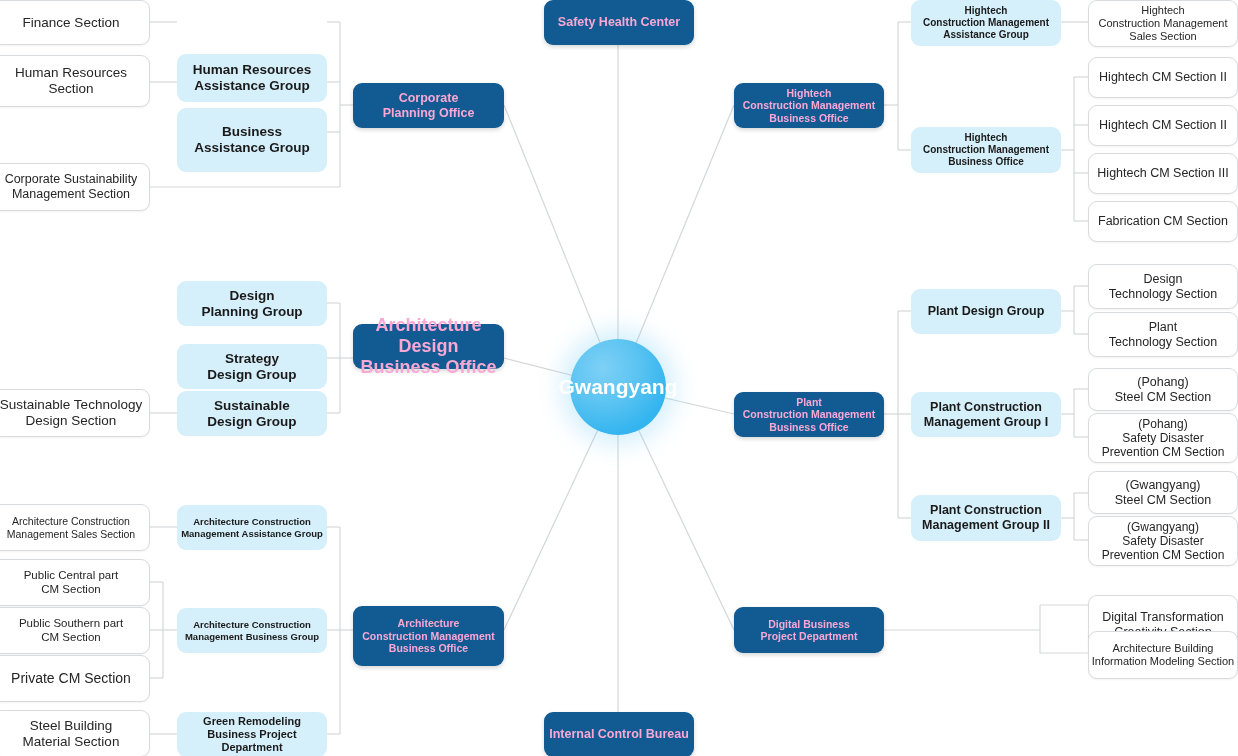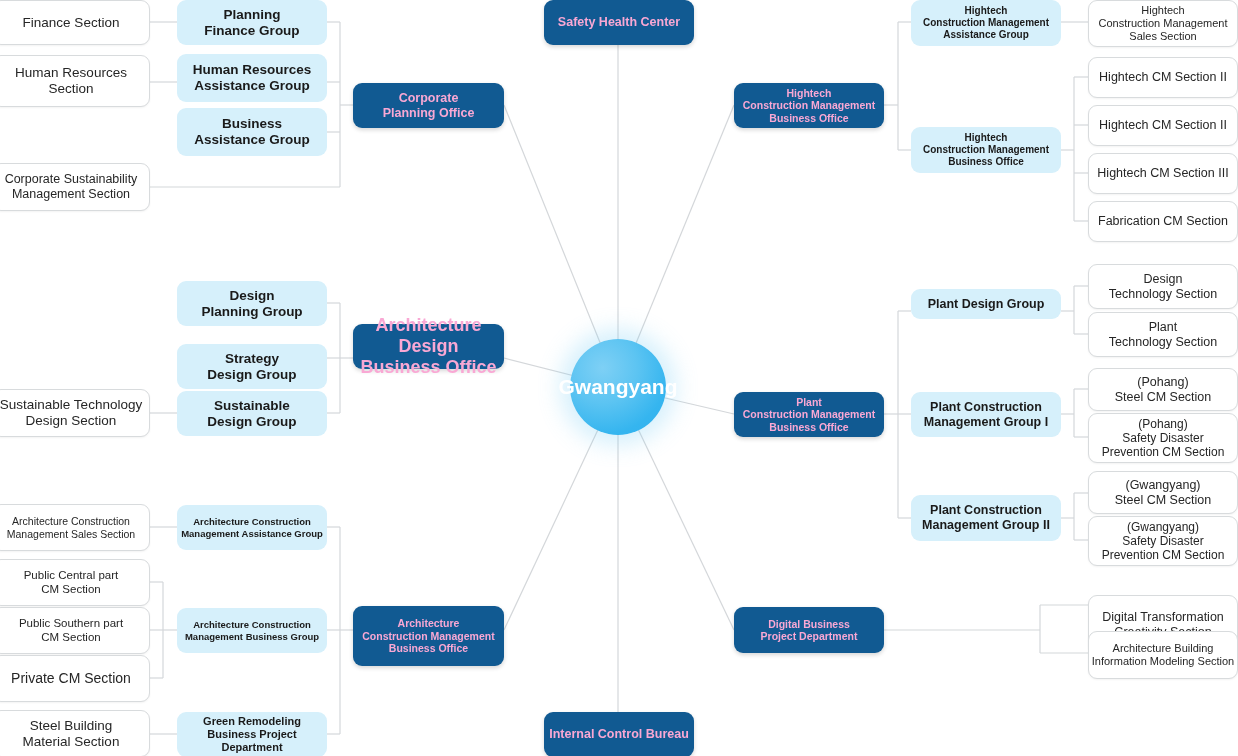--- a/index.html
+++ b/index.html
@@ -179,27 +179,25 @@
 Construction Management
 Business Office</div>
 
   <div class="node n-office" style="left:734px; top:392px; width:150px; height:45px; font-size:10.5px;">Plant
 Construction Management
 Business Office</div>
 
   <div class="node n-office" style="left:734px; top:607px; width:150px; height:46px; font-size:10.5px;">Digital Business
 Project Department</div>
 
-  <div class="node n-group" style="left:177px; top:0px; width:150px; height:45px; font-size:13.5px;">Planning
-Finance Group</div>
 
   <div class="node n-group" style="left:177px; top:54px; width:150px; height:48px; font-size:13.5px;">Human Resources
 Assistance Group</div>
 
-  <div class="node n-group" style="left:177px; top:108px; width:150px; height:48px; font-size:13.5px;">Business
+  <div class="node n-group" style="left:177px; top:108px; width:150px; height:64px; font-size:13.5px;">Business
 Assistance Group</div>
 
   <div class="node n-group" style="left:177px; top:281px; width:150px; height:45px; font-size:13.5px;">Design
 Planning Group</div>
 
   <div class="node n-group" style="left:177px; top:344px; width:150px; height:45px; font-size:13.5px;">Strategy
 Design Group</div>
 
   <div class="node n-group" style="left:177px; top:391px; width:150px; height:45px; font-size:13.5px;">Sustainable
 Design Group</div>
@@ -214,21 +212,21 @@
 Business Project Department</div>
 
   <div class="node n-group" style="left:911px; top:0px; width:150px; height:46px; font-size:10px;">Hightech
 Construction Management
 Assistance Group</div>
 
   <div class="node n-group" style="left:911px; top:127px; width:150px; height:46px; font-size:10px;">Hightech
 Construction Management
 Business Office</div>
 
-  <div class="node n-group" style="left:911px; top:289px; width:150px; height:30px; font-size:12.5px;">Plant Design Group</div>
+  <div class="node n-group" style="left:911px; top:289px; width:150px; height:45px; font-size:12.5px;">Plant Design Group</div>
 
   <div class="node n-group" style="left:911px; top:392px; width:150px; height:45px; font-size:12.5px;">Plant Construction
 Management Group I</div>
 
   <div class="node n-group" style="left:911px; top:495px; width:150px; height:46px; font-size:12.5px;">Plant Construction
 Management Group II</div>
 
   <div class="node n-section" style="left:-8px; top:0px; width:158px; height:45px; font-size:13.5px;">Finance Section</div>
 
   <div class="node n-section" style="left:-8px; top:55px; width:158px; height:52px; font-size:13.5px;">Human Resources

